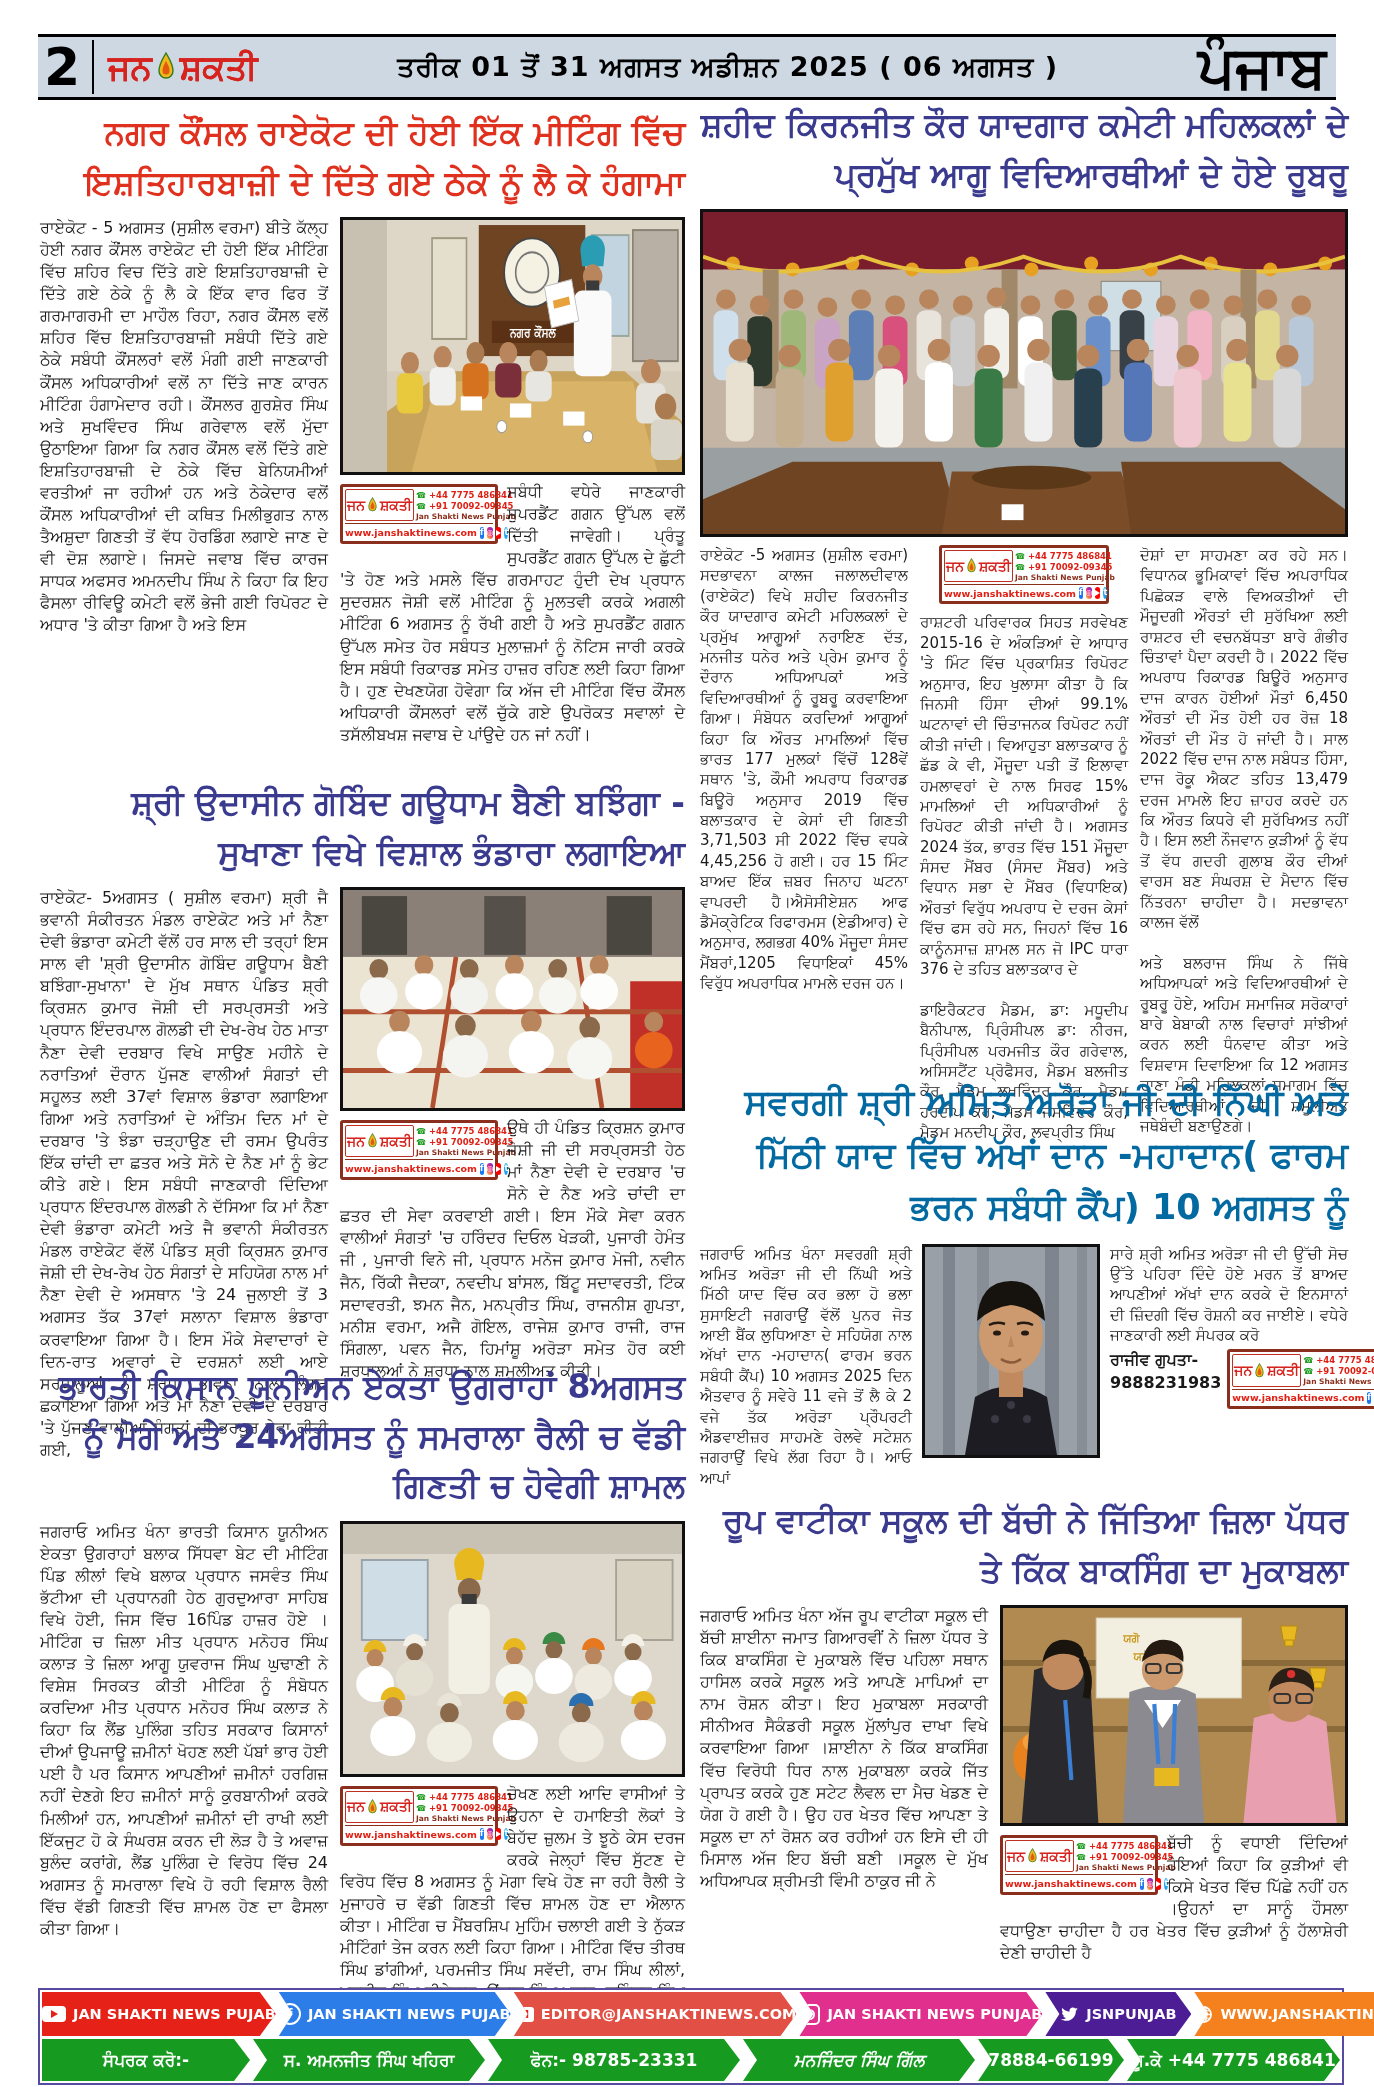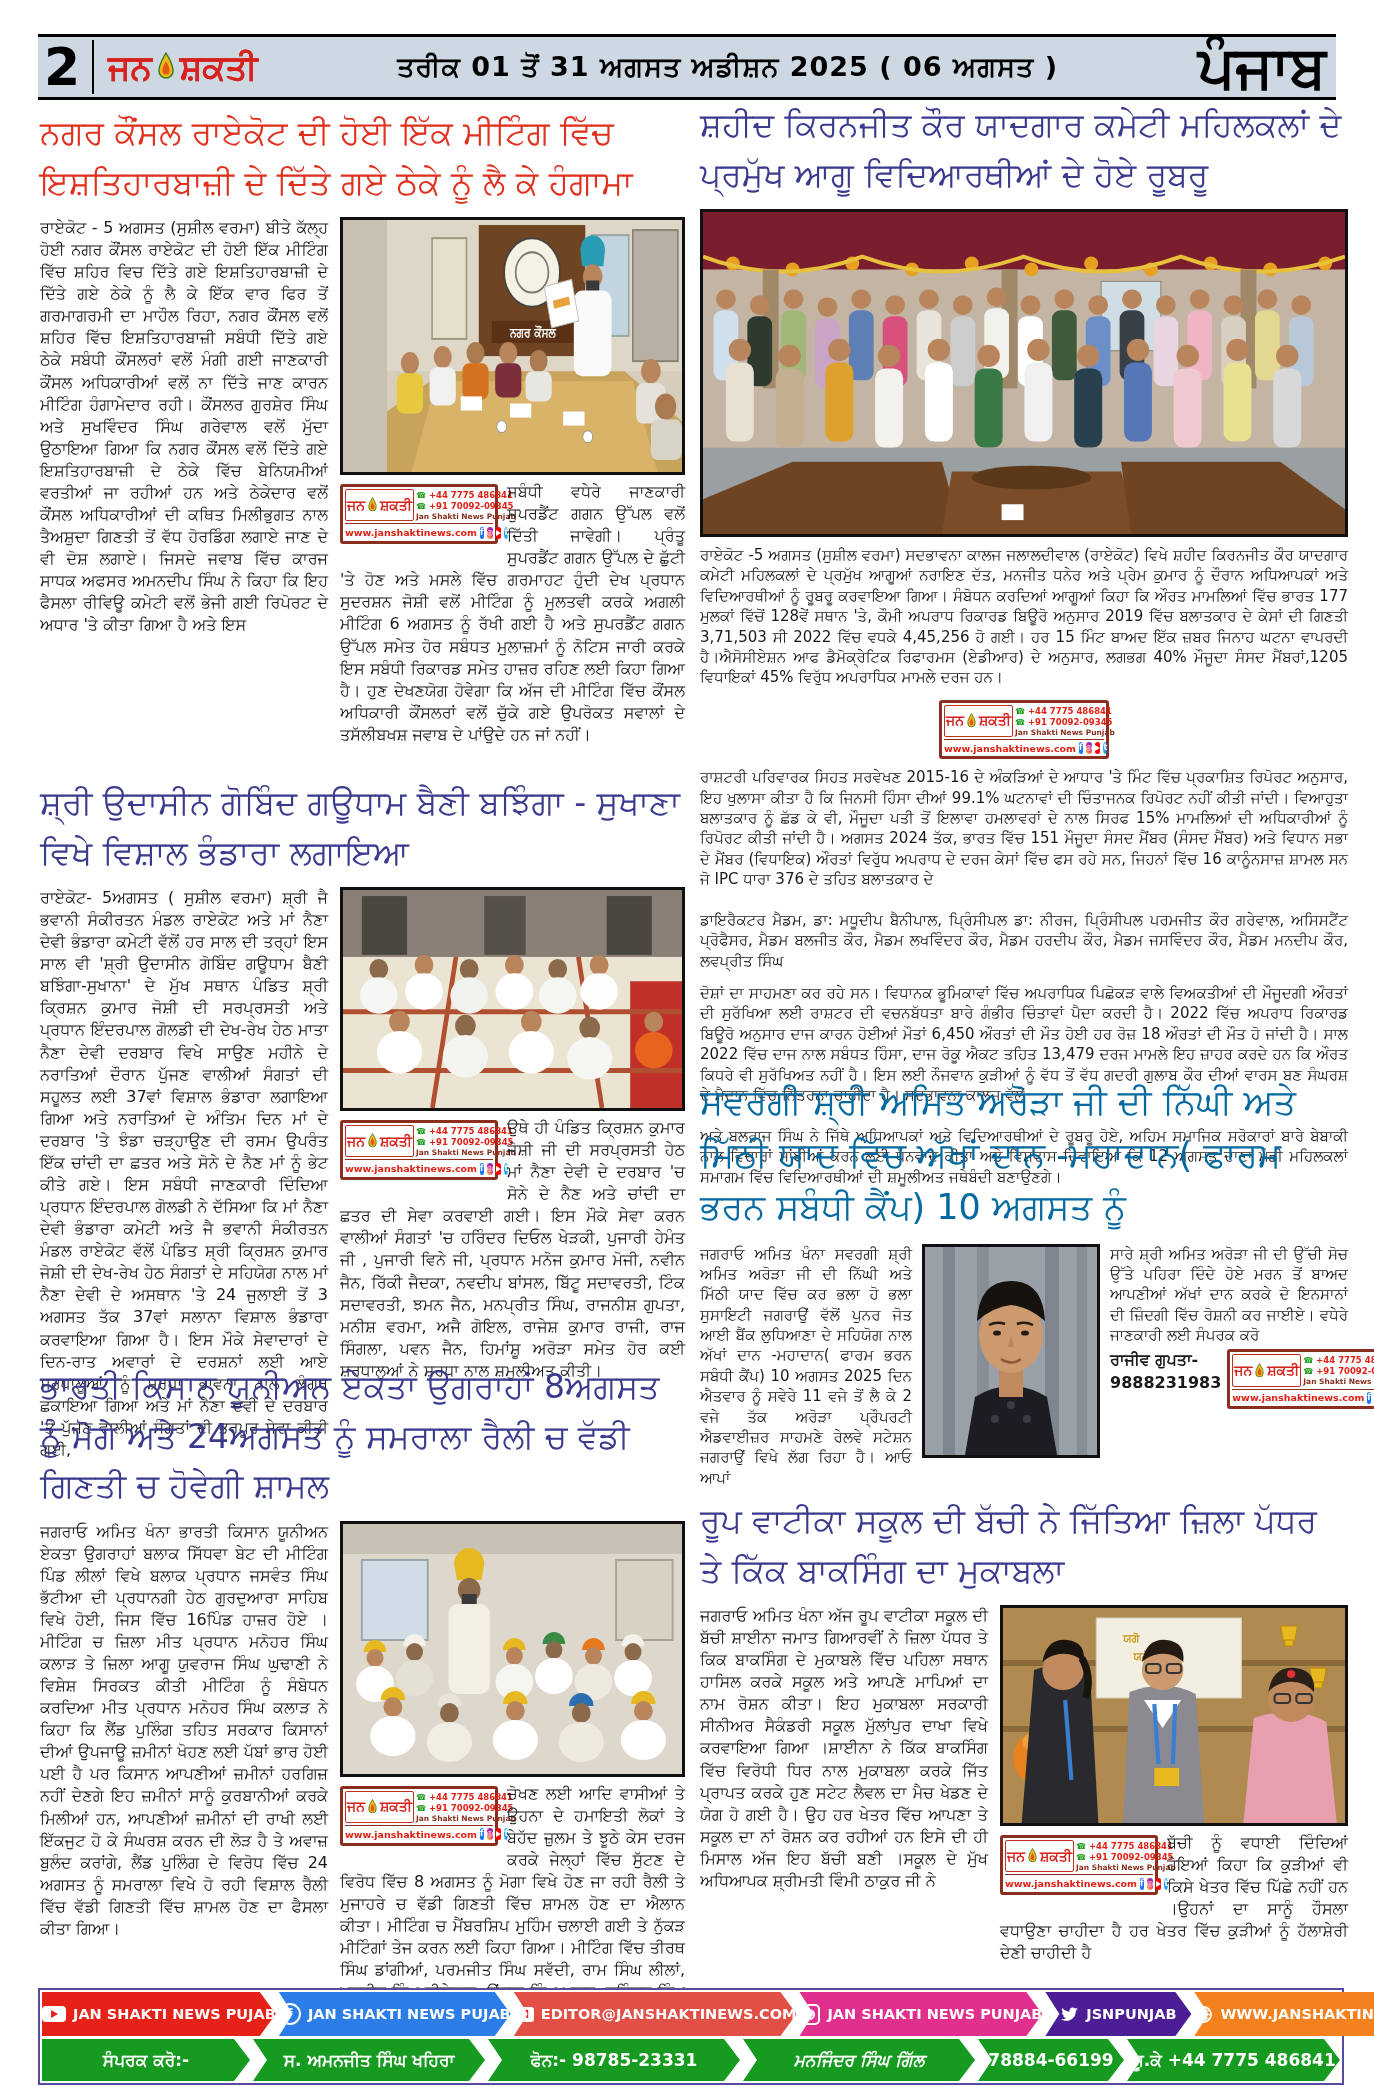--- a/index.html
+++ b/index.html
@@ -16,21 +16,21 @@
   .edition{flex:1;text-align:center;font-size:27px;font-weight:bold;color:#000;letter-spacing:1px;}
   .region{font-size:58px;font-weight:bold;color:#000;padding-right:10px;font-family:"DejaVu Serif","Liberation Serif",serif;}
   
   .article{position:absolute;}
   #a1{left:40px;top:108px;width:645px;}
   #a2{left:700px;top:100px;width:648px;}
   #a3{left:40px;top:778px;width:645px;}
   #a4{left:700px;top:1076px;width:648px;}
   #a5{left:40px;top:1362px;width:645px;}
   #a6{left:700px;top:1496px;width:648px;}
-  .headline{font-weight:normal;text-align:left;line-height:1.5;margin:0 0 10px 0;}
+  .headline{font-weight:bold;text-align:right;line-height:1.5;margin:0 0 10px 0;}
   .hl-red{color:#e0301e;font-size:33px;}
   .hl-blue{color:#3a3a8e;font-size:33px;}
   .hl-black{color:#0369a1;font-size:35px;}
   .body-row{display:flex;gap:12px;}
   .txt{font-size:16px;line-height:1.38;text-align:justify;}
   .txt-sm{font-size:15px;line-height:1.36;text-align:justify;}
   .col1-n{flex:0 0 288px;}
   .colR-n{flex:1;min-width:0;}
   .photo{border:3px solid #101010;background:#c8c0b0;overflow:hidden;}
   .photo svg{display:block;width:100%;height:100%;}
@@ -260,21 +260,21 @@
           <use href="#person" x="570" y="134" width="34" height="104" style="color:#d8d8d8"></use>
         </g>
         <rect x="0" y="238" width="645" height="87" fill="#9aa0a2"></rect>
         <path d="M0 290 L90 252 L240 252 L260 325 L0 325 Z" fill="#6e4423"></path>
         <path d="M250 262 L420 262 L440 325 L240 325 Z" fill="#7a4c28"></path>
         <path d="M420 252 L580 252 L645 300 L645 325 L430 325 Z" fill="#6e4423"></path>
         <ellipse cx="330" cy="268" rx="60" ry="12" fill="#5a3818"></ellipse>
         <rect x="300" y="295" width="22" height="16" fill="#ffffff"></rect>
       </svg>
     </div>
-    <div class="cols3" style="margin-top:8px;flex-direction:column;">
+    <div class="cols3" style="margin-top:8px;">
       <div class="txt-sm">ਰਾਏਕੋਟ -5 ਅਗਸਤ (ਸੁਸ਼ੀਲ ਵਰਮਾ)  ਸਦਭਾਵਨਾ ਕਾਲਜ ਜਲਾਲਦੀਵਾਲ (ਰਾਏਕੋਟ) ਵਿਖੇ ਸ਼ਹੀਦ ਕਿਰਨਜੀਤ ਕੌਰ ਯਾਦਗਾਰ ਕਮੇਟੀ ਮਹਿਲਕਲਾਂ ਦੇ ਪ੍ਰਮੁੱਖ ਆਗੂਆਂ ਨਰਾਇਣ ਦੱਤ, ਮਨਜੀਤ ਧਨੇਰ ਅਤੇ ਪ੍ਰੇਮ ਕੁਮਾਰ ਨੂੰ ਦੌਰਾਨ ਅਧਿਆਪਕਾਂ ਅਤੇ ਵਿਦਿਆਰਥੀਆਂ ਨੂੰ ਰੂਬਰੂ ਕਰਵਾਇਆ ਗਿਆ। ਸੰਬੋਧਨ ਕਰਦਿਆਂ ਆਗੂਆਂ ਕਿਹਾ ਕਿ ਔਰਤ ਮਾਮਲਿਆਂ ਵਿੱਚ ਭਾਰਤ 177 ਮੁਲਕਾਂ ਵਿੱਚੋਂ 128ਵੇਂ ਸਥਾਨ 'ਤੇ, ਕੌਮੀ ਅਪਰਾਧ ਰਿਕਾਰਡ ਬਿਊਰੋ ਅਨੁਸਾਰ 2019 ਵਿੱਚ ਬਲਾਤਕਾਰ ਦੇ ਕੇਸਾਂ ਦੀ ਗਿਣਤੀ 3,71,503 ਸੀ 2022 ਵਿੱਚ ਵਧਕੇ 4,45,256 ਹੋ ਗਈ। ਹਰ 15 ਮਿੰਟ ਬਾਅਦ ਇੱਕ ਜ਼ਬਰ ਜਿਨਾਹ ਘਟਨਾ ਵਾਪਰਦੀ ਹੈ।ਐਸੋਸੀਏਸ਼ਨ ਆਫ ਡੈਮੋਕ੍ਰੇਟਿਕ ਰਿਫਾਰਮਸ (ਏਡੀਆਰ) ਦੇ ਅਨੁਸਾਰ, ਲਗਭਗ 40% ਮੌਜੂਦਾ ਸੰਸਦ ਮੈਂਬਰਾਂ,1205 ਵਿਧਾਇਕਾਂ 45% ਵਿਰੁੱਧ ਅਪਰਾਧਿਕ ਮਾਮਲੇ ਦਰਜ ਹਨ।</div>
       <div>
         <div class="lbox-slot lbox-block">
   <div class="lbox">
     <div class="lbox-top">
       <div class="lbox-brand">
         <span>ਜਨ</span>
         <svg class="flame" viewBox="0 0 20 30">
           <path d="M10 1 C14 8 17 12 17 19 a7 7 0 0 1 -14 0 C3 12 6 8 10 1 Z" fill="#f2b61c" stroke="#2f7a1e" stroke-width="1.4"></path>
           <path d="M10 9 C12 13 13.5 15 13.5 19 a3.5 3.5 0 0 1 -7 0 C6.5 15 8 13 10 9 Z" fill="#e05a10"></path>

